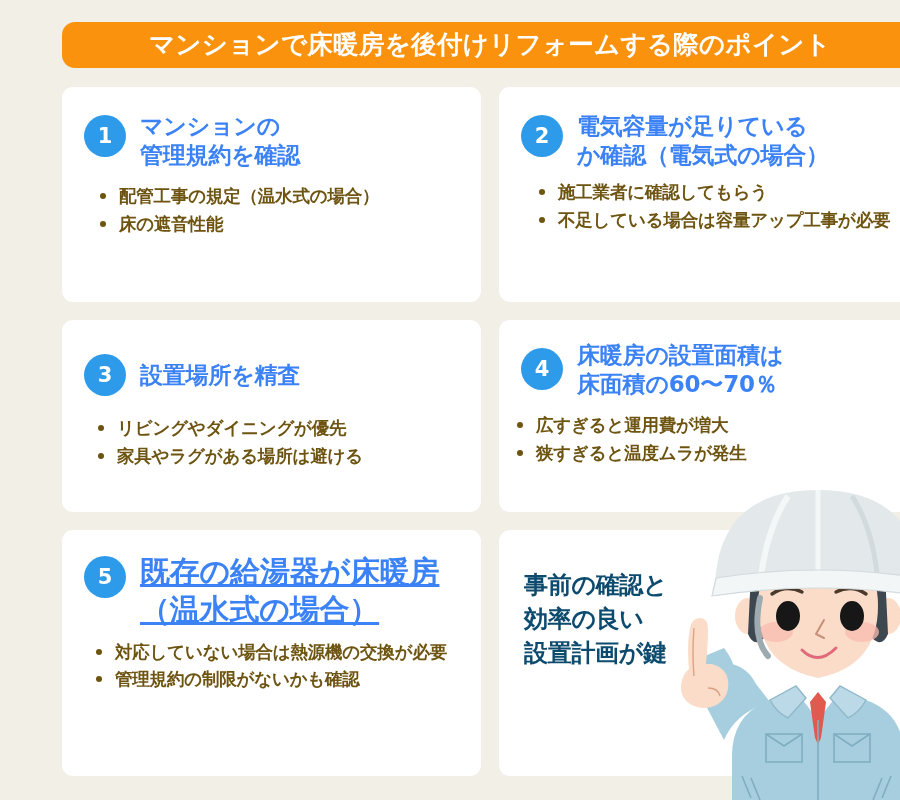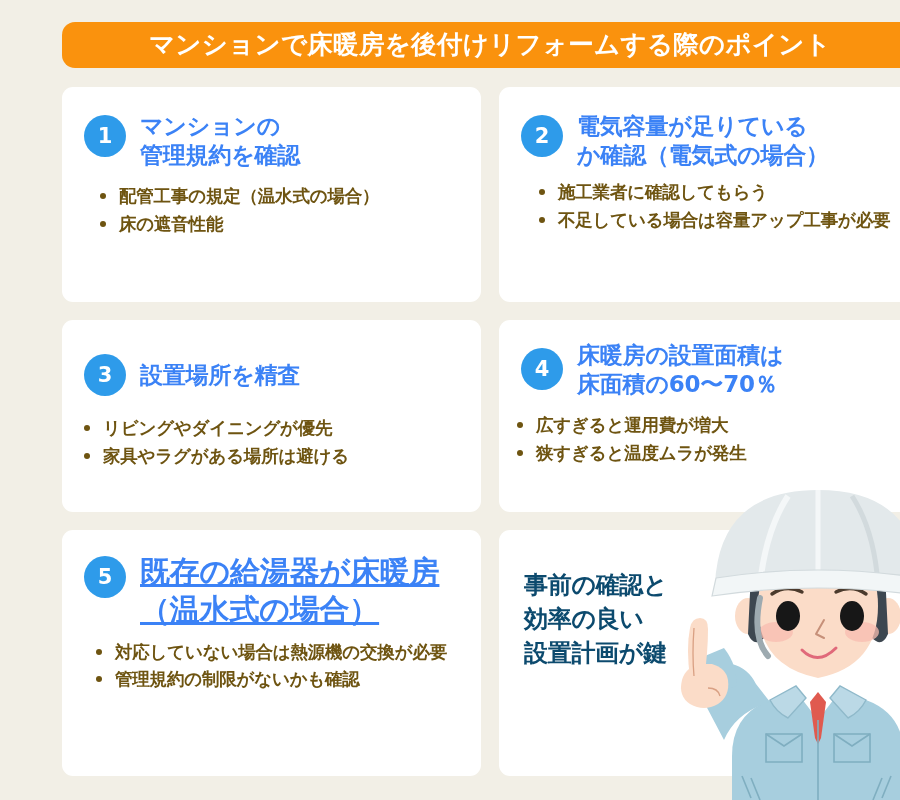--- a/index.html
+++ b/index.html
@@ -114,21 +114,21 @@
     top: 9px;
     width: 6px;
     height: 6px;
     border-radius: 50%;
     background: #6E5411;
   }
 
   
   .card-1 .bullets { padding-top: 14px; padding-left: 36px; }
   .card-2 .bullets { padding-top: 10px; padding-left: 38px; }
-  .card-3 .bullets { padding-top: 20px; padding-left: 20px; }
+  .card-3 .bullets { padding-top: 20px; padding-left: 34px; }
   .card-4 .bullets { padding-top: 14px; padding-left: 16px; }
   .card-5 .bullets { padding-top: 11px; padding-left: 32px; }
   .card-3 .card-head { padding-top: 34px; }
   .card-5 .card-head { padding-top: 22px; }
   .card-5 .card-title { font-size: 30px; text-decoration: underline; }
 
   
   .closing {
     position: relative;
   }

